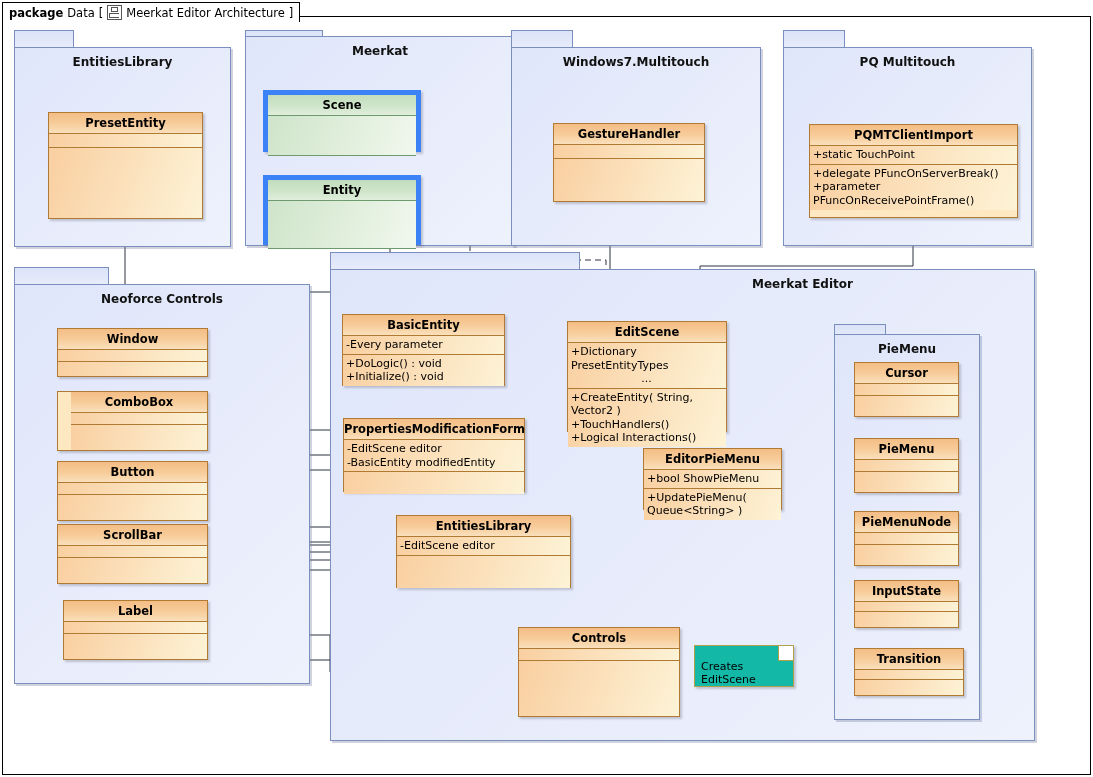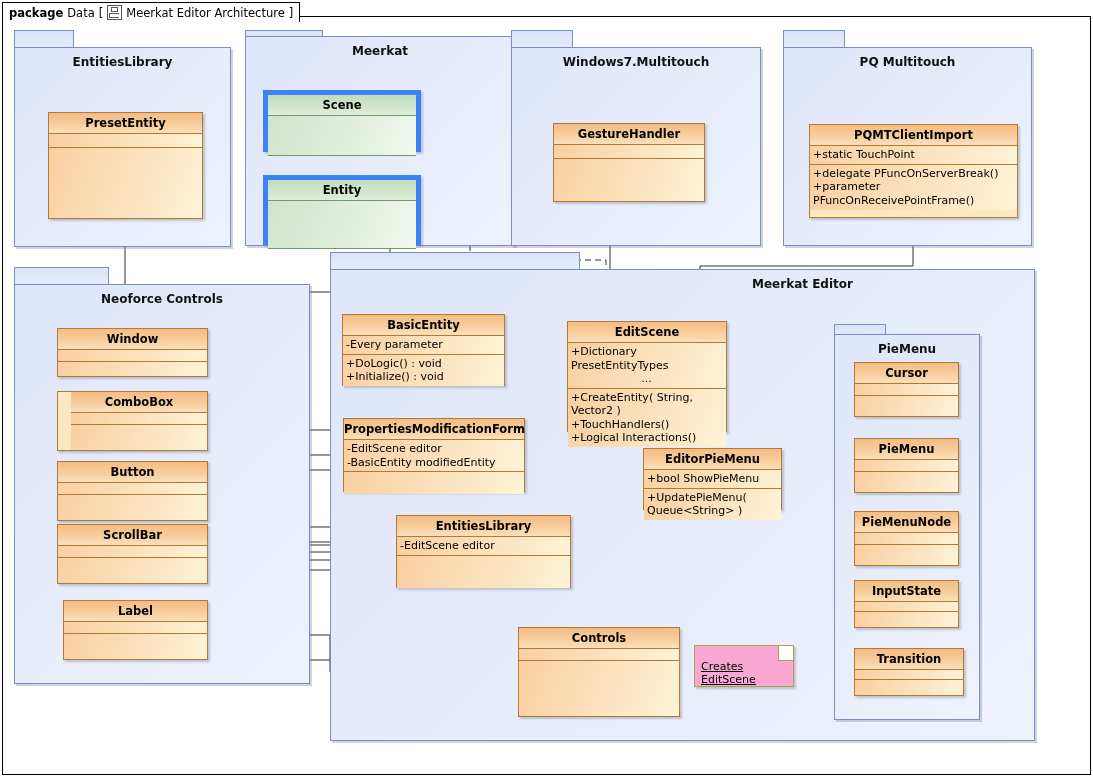--- a/index.html
+++ b/index.html
@@ -36,22 +36,22 @@
   .cls .sec:last-child{border-bottom:none;}
   .cls .sec.empty{padding:0;}
 
   
   .cls.iface{border:5px solid #3b82f6;background:#dbecd8;margin-top:13px;}
   .cls.iface .hd{background:linear-gradient(180deg,#c2ddbd 0%,#cfe5ca 55%,#e0eedb 100%);border-bottom:1px solid #6e9a6e;}
   .cls.iface .sec{border-bottom:1px solid #6e9a6e;
                   background:linear-gradient(110deg,#cfe4ca 0%,#dcecd7 40%,#f1f8ee 100%);}
 
   
-  .note{position:absolute;box-sizing:border-box;border:1px solid #b0a04a;background:#f9a8d4;
-        box-shadow:2px 2px 2px rgba(90,90,110,.30);font-size:11px;color:#000;padding:14px 6px 12px 6px;text-decoration:underline;}
+  .note{position:absolute;box-sizing:border-box;border:1px solid #b0a04a;background:#14b8a6;
+        box-shadow:2px 2px 2px rgba(90,90,110,.30);font-size:11px;color:#000;padding:14px 6px 12px 6px;}
   .note .fold{position:absolute;right:0;top:0;width:14px;height:14px;background:#fff;
               border-left:1px solid #b0a04a;border-bottom:1px solid #b0a04a;}
 
   svg.ov{position:absolute;left:0;top:0;width:1093px;height:777px;overflow:visible;pointer-events:none;}
 </style>
 </head>
 <body>
 
 <div id="stage">
 

